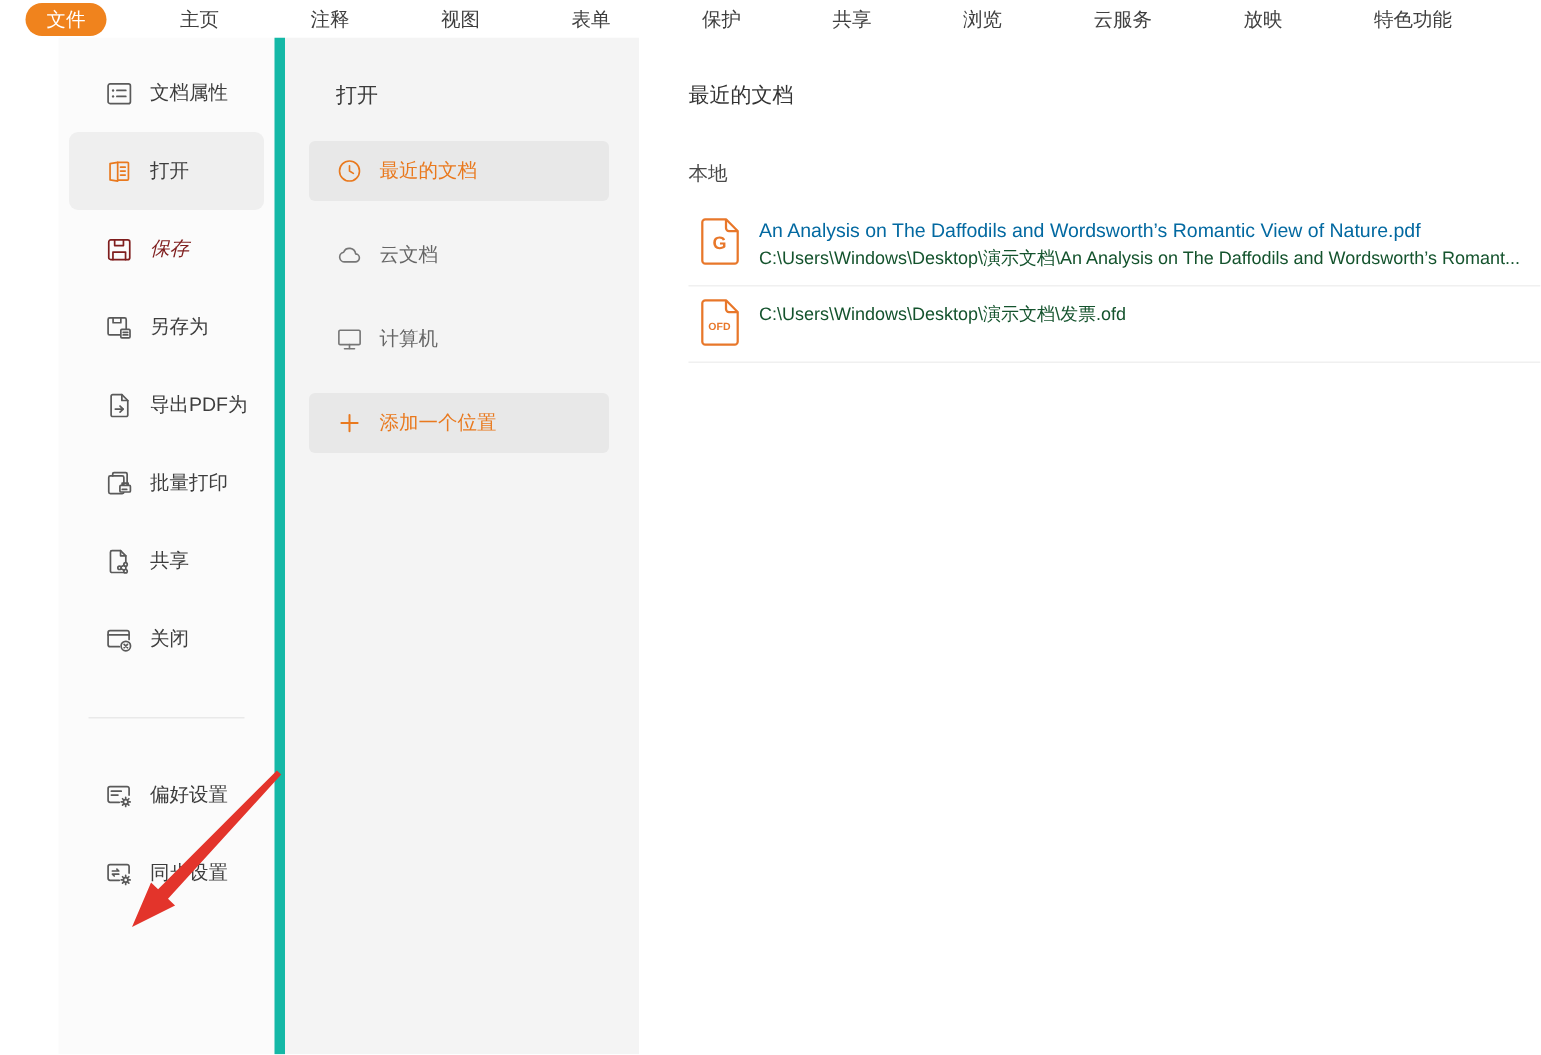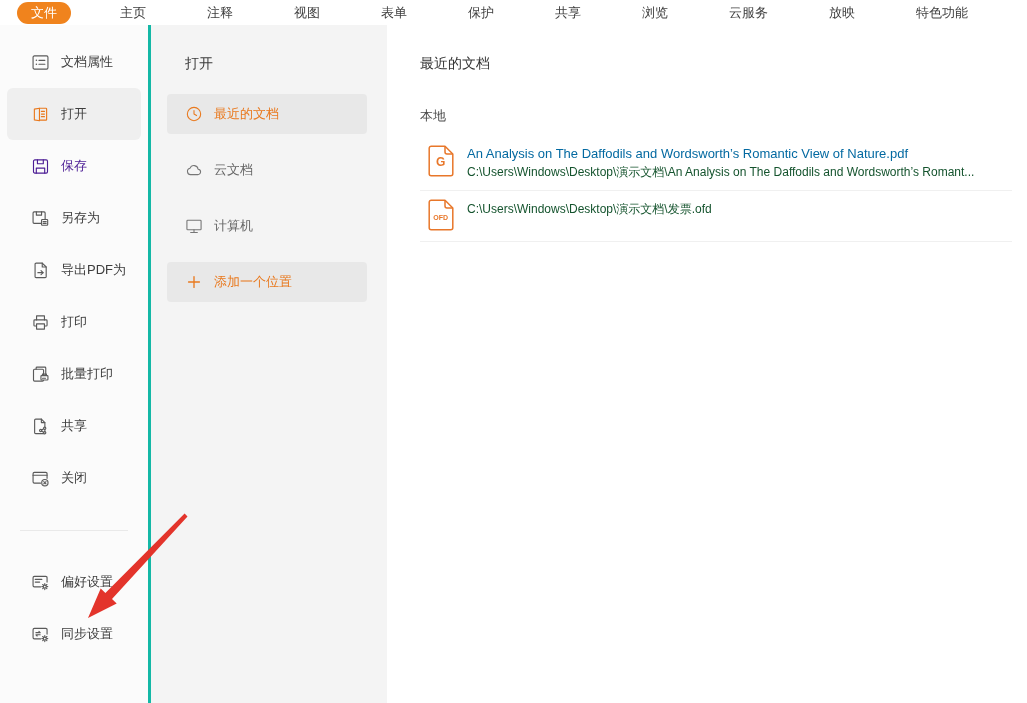--- a/index.html
+++ b/index.html
@@ -40,44 +40,45 @@
     cursor:pointer;
   }
 
   
   .backstage { display:flex; height:678px; overflow:hidden; }
 
   
   .sidebar {
     width:151px;
     background:#FBFBFB;
-    border-right:3px solid #14b8a6;
+    border-right:7px solid #14b8a6;
     padding-top:11px;
     flex-shrink:0;
+    margin-left:39px;
   }
   .side-item {
     height:52px;
     display:flex;
     align-items:center;
     gap:10px;
     padding-left:30px;
     font-size:13px;
     color:#3d3d3d;
     cursor:pointer;
   }
   .side-item .icon { width:21px; height:21px; color:#5a5a5a; display:flex; flex-shrink:0; }
   .side-item .icon svg { width:21px; height:21px; }
   .side-item.selected {
     background:#EFEFEF;
     border-radius:6px;
     margin:0 7px;
     padding-left:23px;
   }
   .side-item.selected .icon { color:#E9791E; }
-  .side-item.disabled, .side-item.disabled .icon { color:#4c1d95; cursor:default; }
+  .side-item.disabled, .side-item.disabled .icon { color:#7f1d1d; cursor:default;font-style:italic; }
   .side-divider { border-top:1px solid #E9E9E9; margin:26px 20px 25px 20px; }
 
   
   .panel2 {
     width:236px;
     background:#F4F4F4;
     padding-top:30px;
     flex-shrink:0;
   }
   .panel2-title { font-size:14px; color:#3a3a3a; margin-left:34px; height:16px; }
@@ -199,30 +200,20 @@
         <div class="side-item">
     <span class="icon">
             <svg viewBox="0 0 24 24" fill="none" stroke="currentColor" stroke-width="1.3" stroke-linecap="round" stroke-linejoin="round">
               <path d="M7,3.5 h7 l4.5,4.5 V19 a1.2,1.2 0 0 1 -1.2,1.2 H7 A1.2,1.2 0 0 1 5.8,19 V4.7 A1.2,1.2 0 0 1 7,3.5 z"></path>
               <path d="M14,3.5 V8 H18.5"></path>
               <path d="M9,14.5 H14.8"></path>
               <path d="M12.6,12.2 L15,14.5 L12.6,16.8"></path>
             </svg>
           </span>
     <span class="label">导出PDF为</span>
-  </div>
-        <div class="side-item">
-    <span class="icon">
-            <svg viewBox="0 0 24 24" fill="none" stroke="currentColor" stroke-width="1.3" stroke-linecap="round" stroke-linejoin="round">
-              <path d="M7.5,9 V4.5 H16.5 V9"></path>
-              <rect x="4.5" y="9" width="15" height="7" rx="1"></rect>
-              <rect x="7.5" y="13.5" width="9" height="6" fill="#FBFBFB"></rect>
-            </svg>
-          </span>
-    <span class="label">打印</span>
   </div>
         <div class="side-item">
     <span class="icon">
             <svg viewBox="0 0 24 24" fill="none" stroke="currentColor" stroke-width="1.3" stroke-linecap="round" stroke-linejoin="round">
               <path d="M7,6 V4.5 a1,1 0 0 1 1,-1 h9 a1,1 0 0 1 1,1 V13"></path>
               <rect x="4" y="6" width="11.5" height="13.5" rx="1.2"></rect>
               <path d="M14.2,13.3 V11.6 h4.6 V13.3"></path>
               <rect x="12.5" y="13.3" width="8" height="5" rx="0.8" fill="#FBFBFB"></rect>
               <line x1="14.3" y1="16.3" x2="17.7" y2="16.3"></line>
             </svg>

